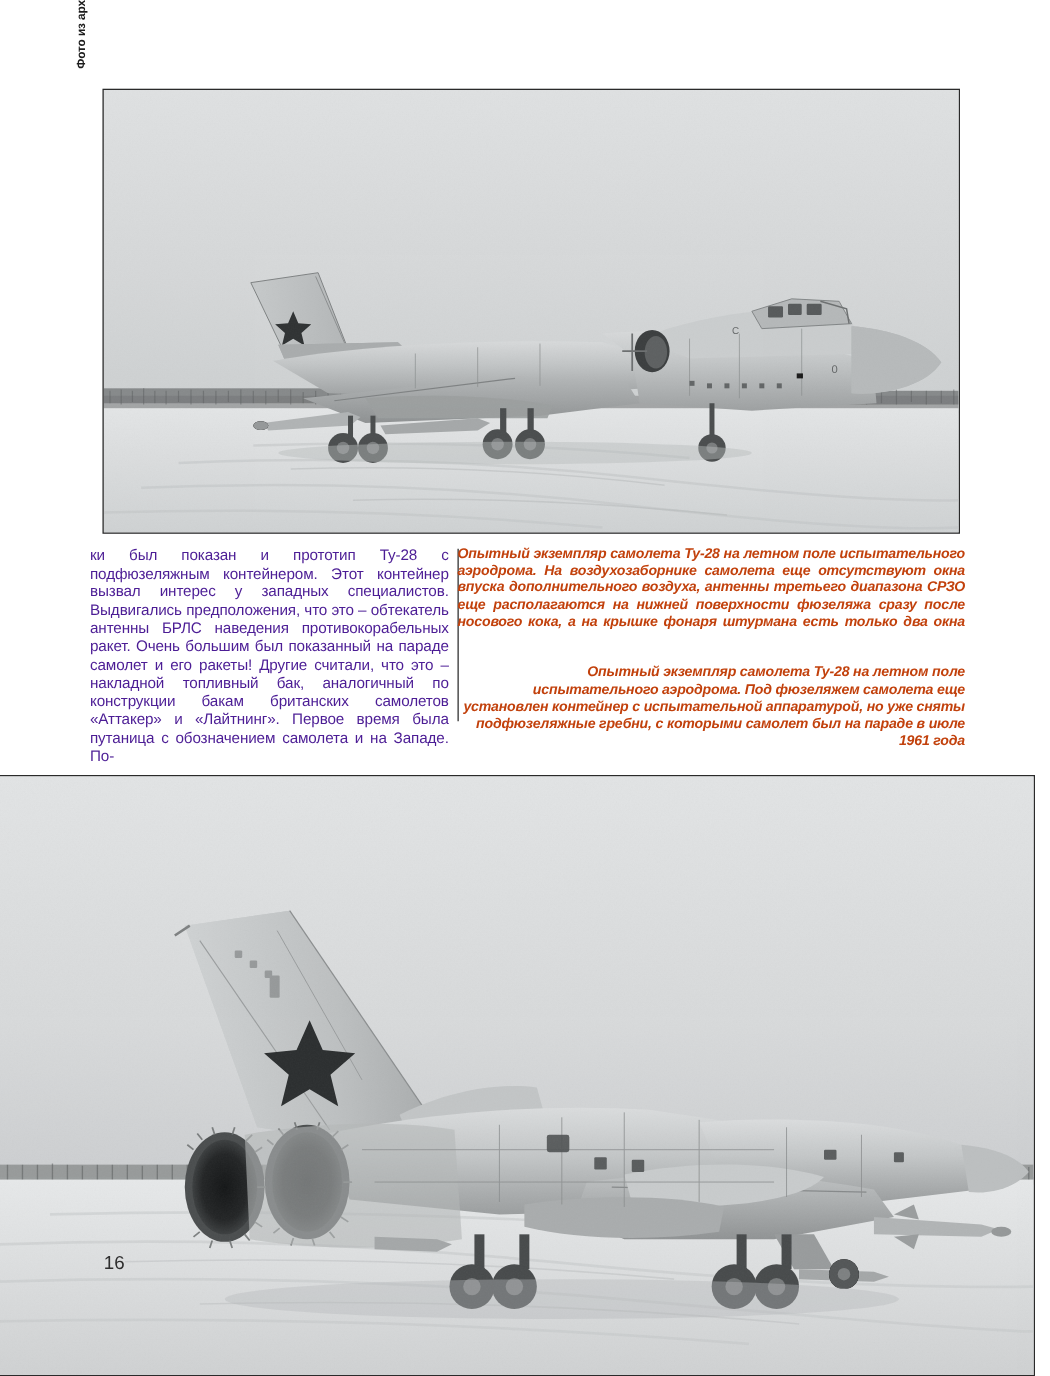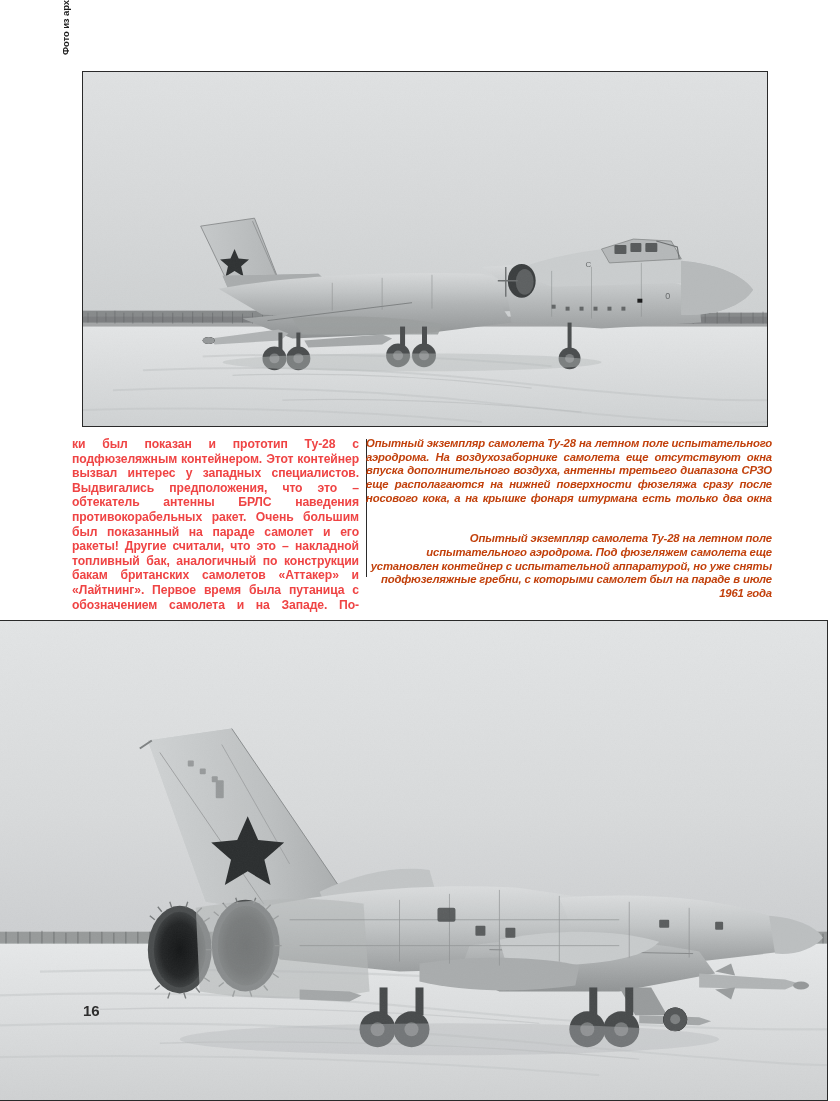--- a/index.html
+++ b/index.html
@@ -79,22 +79,22 @@
     width: 700px;
     height: 178px;
   }
   .col-left {
     position: absolute;
     left: 0px;
     top: 0px;
     width: 287px;
     font-size: 12.2px;
     line-height: 14.6px;
-    font-weight: bold;
-    color: #ef4444;
+    font-weight: normal;
+    color: #4c1d95;
     text-align: justify;
     text-justify: inter-word;
     letter-spacing: -0.1px;
   }
   .col-left p { margin: 0; }
   .col-left p::after {
     content: "";
     display: inline-block;
     width: 100%;
   }
@@ -135,21 +135,21 @@
     margin-top: 13px;
     text-indent: 18px;
   }
 
   
   .page-number {
     position: absolute;
     left: 83px;
     top: 1002px;
     font-size: 15px;
-    font-weight: bold;
+    font-weight: normal;
     color: #2e2e2e;
     font-family: "Liberation Sans", sans-serif;
   }
 </style>
 </head>
 <body>
 
 <div class="page">
 
   <div class="photo-credit">

